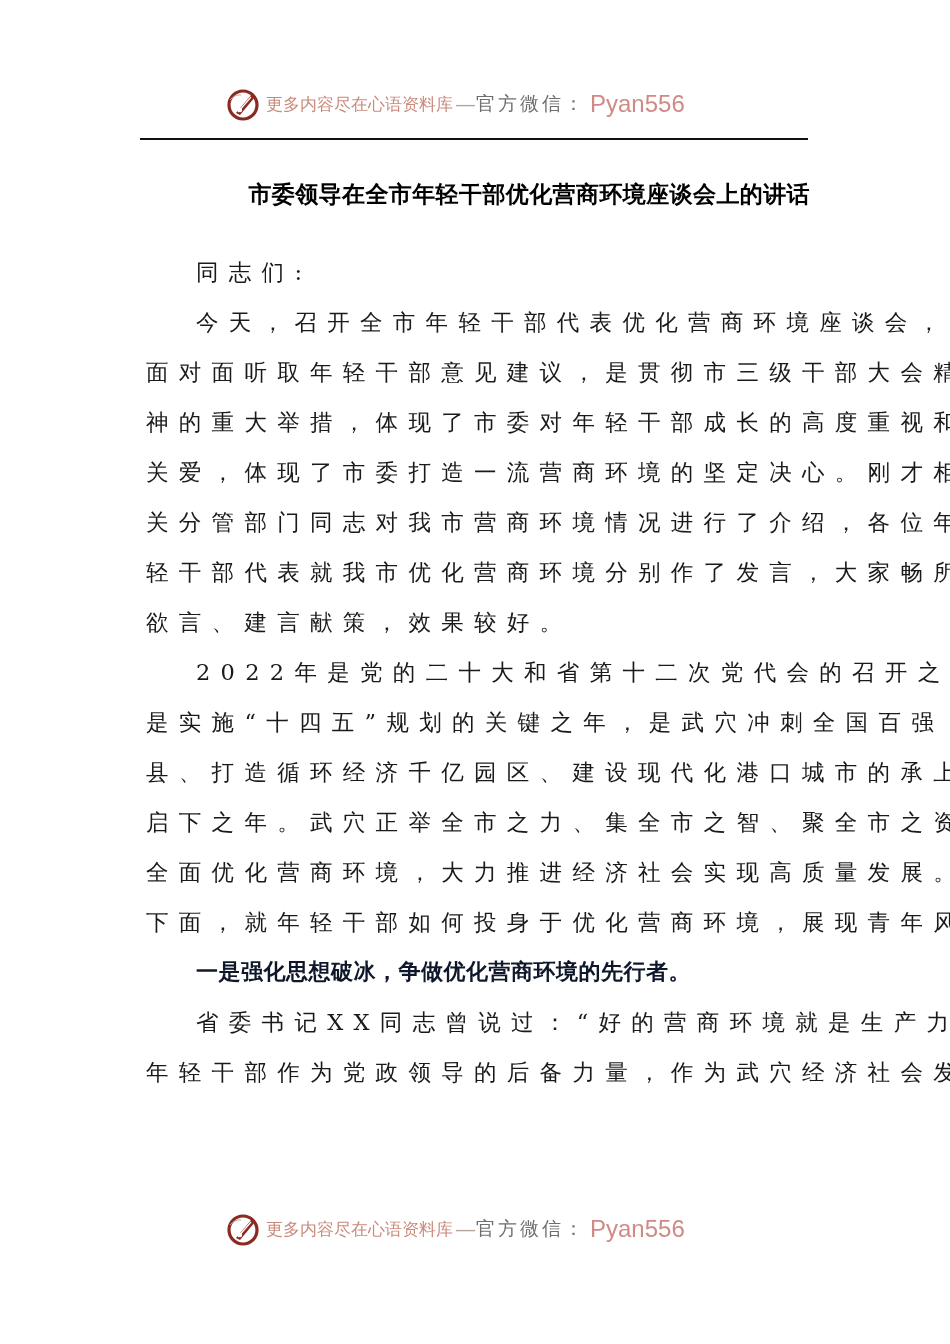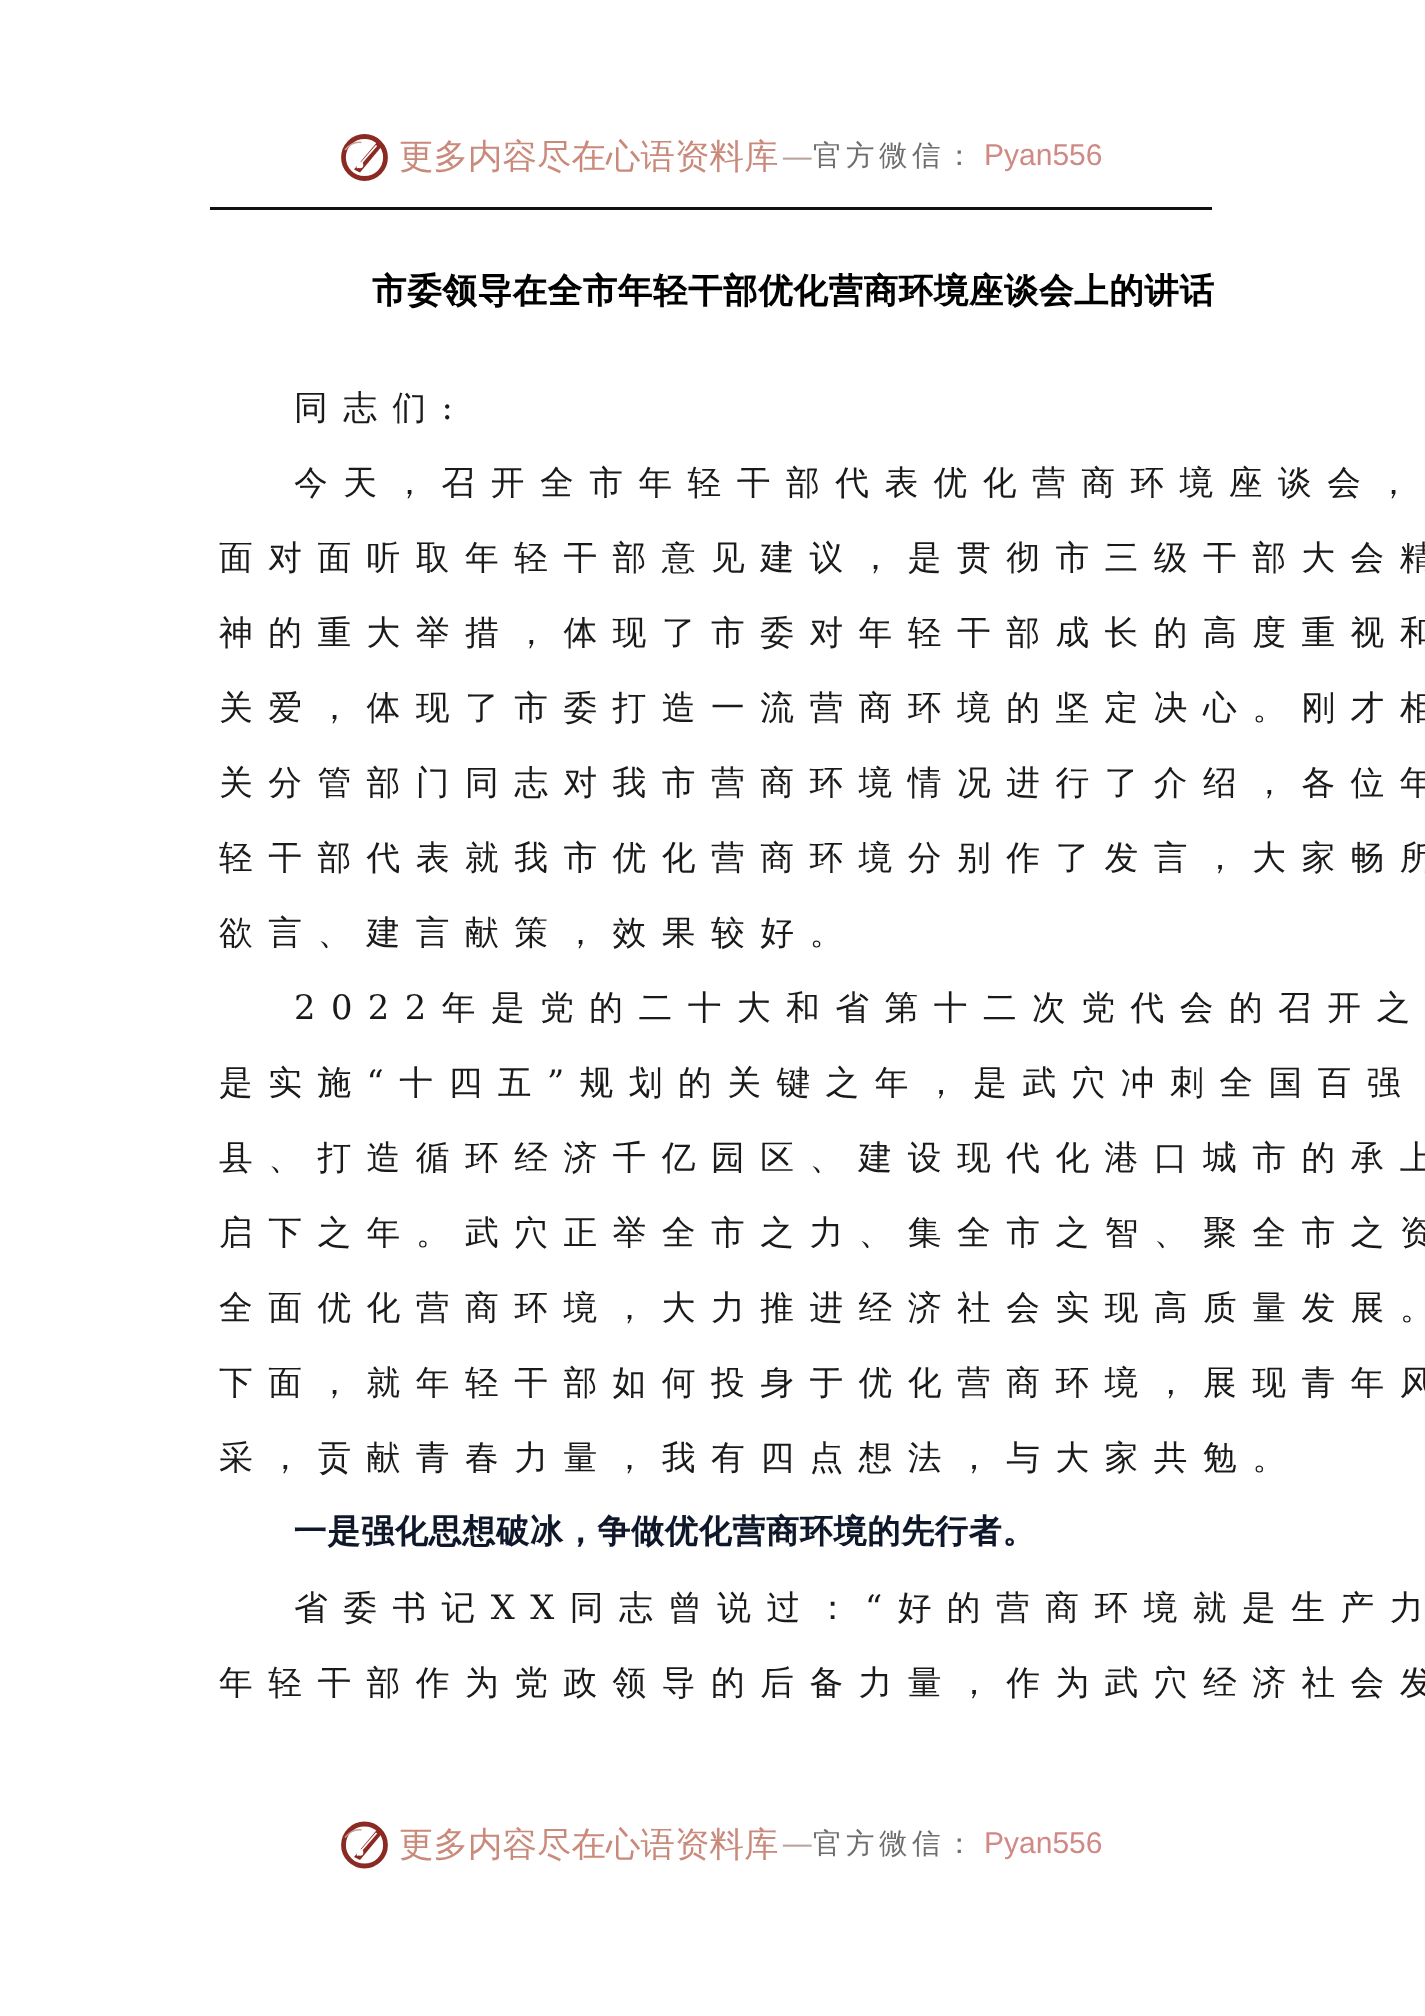--- a/index.html
+++ b/index.html
@@ -27,39 +27,39 @@
     .watermark.top { top: 82px; }
     .watermark.bottom { top: 1207px; }
     .wm-logo {
       width: 36px;
       height: 36px;
       margin-right: 4px;
       flex: 0 0 36px;
     }
     .wm-text {
       font-family: "DejaVu Serif", "Liberation Serif", serif;
-      font-size: 23px;
+      font-size: 17px;
       color: #c98a7c;
       letter-spacing: 0px;
     }
     .wm-dash {
       font-size: 21px;
       color: #b8a39c;
       margin: 0 2px;
       letter-spacing: -2px;
     }
     .wm-label {
       font-family: "DejaVu Serif", "Liberation Serif", serif;
       font-size: 19px;
       color: #6e6e6e;
       letter-spacing: 3px;
     }
     .wm-id {
       font-family: "Liberation Sans", "DejaVu Sans", sans-serif;
-      font-size: 20px;
+      font-size: 24px;
       color: #d08a86;
       margin-left: 4px;
     }
     .divider {
       position: absolute;
       left: 140px;
       top: 138px;
       width: 668px;
       height: 2px;
       background: #111111;
@@ -135,21 +135,20 @@
   <span class="line">关分管部门同志对我市营商环境情况进行了介绍，各位年</span>
   <span class="line">轻干部代表就我市优化营商环境分别作了发言，大家畅所</span>
   <span class="line">欲言、建言献策，效果较好。</span>
 
   <span class="line indent">2022年是党的二十大和省第十二次党代会的召开之年，</span>
   <span class="line">是实施“十四五”规划的关键之年，是武穴冲刺全国百强</span>
   <span class="line">县、打造循环经济千亿园区、建设现代化港口城市的承上</span>
   <span class="line">启下之年。武穴正举全市之力、集全市之智、聚全市之资</span>
   <span class="line">全面优化营商环境，大力推进经济社会实现高质量发展。</span>
   <span class="line">下面，就年轻干部如何投身于优化营商环境，展现青年风</span>
-  <span class="line">采，贡献青春力量，我有四点想法，与大家共勉。</span>
 
   <span class="line indent heading-line">一是强化思想破冰，争做优化营商环境的先行者。</span>
 
   <span class="line indent">省委书记XX同志曾说过：“好的营商环境就是生产力、</span>
   <span class="line">年轻干部作为党政领导的后备力量，作为武穴经济社会发</span>
 </div>
 
 <div class="watermark bottom">
   <svg class="wm-logo" viewBox="0 0 36 36">
     <circle cx="17" cy="19" r="14" fill="none" stroke="#8b2a22" stroke-width="3.2"></circle>

